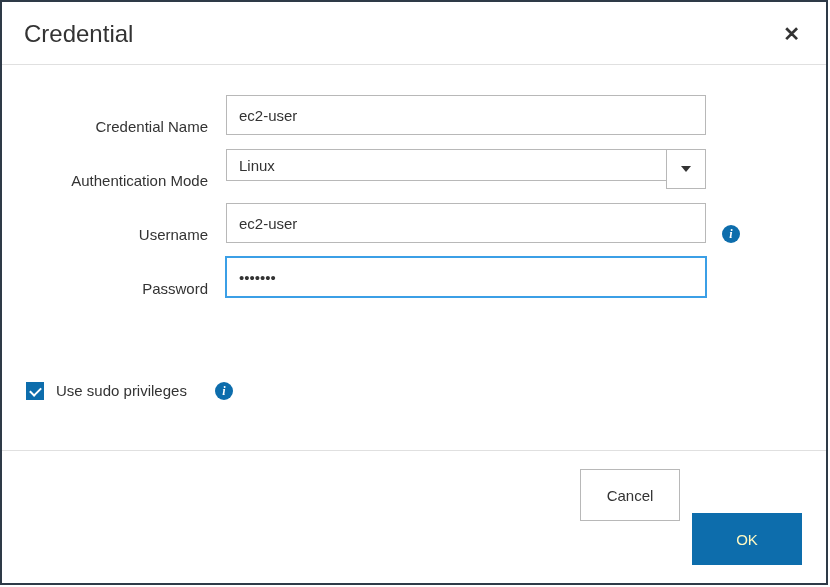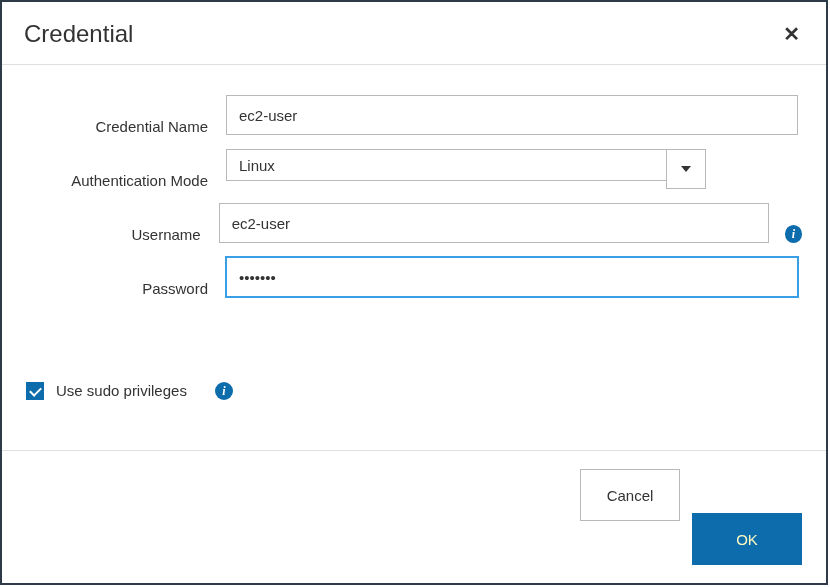--- a/index.html
+++ b/index.html
@@ -56,21 +56,21 @@
       margin-bottom: 14px;
     }
     .form-label {
       width: 200px;
       text-align: right;
       padding-right: 18px;
       font-size: 15px;
       color: #333;
     }
     .form-control {
-      width: 572px;
+      width: 480px;
       height: 40px;
       border: 1px solid #b8b8b8;
       padding: 0 12px;
       font-size: 15px;
       color: #333;
       background: #fff;
       outline: none;
     }
     .form-control.focused {
       border: 1px solid #3b9fe6;

